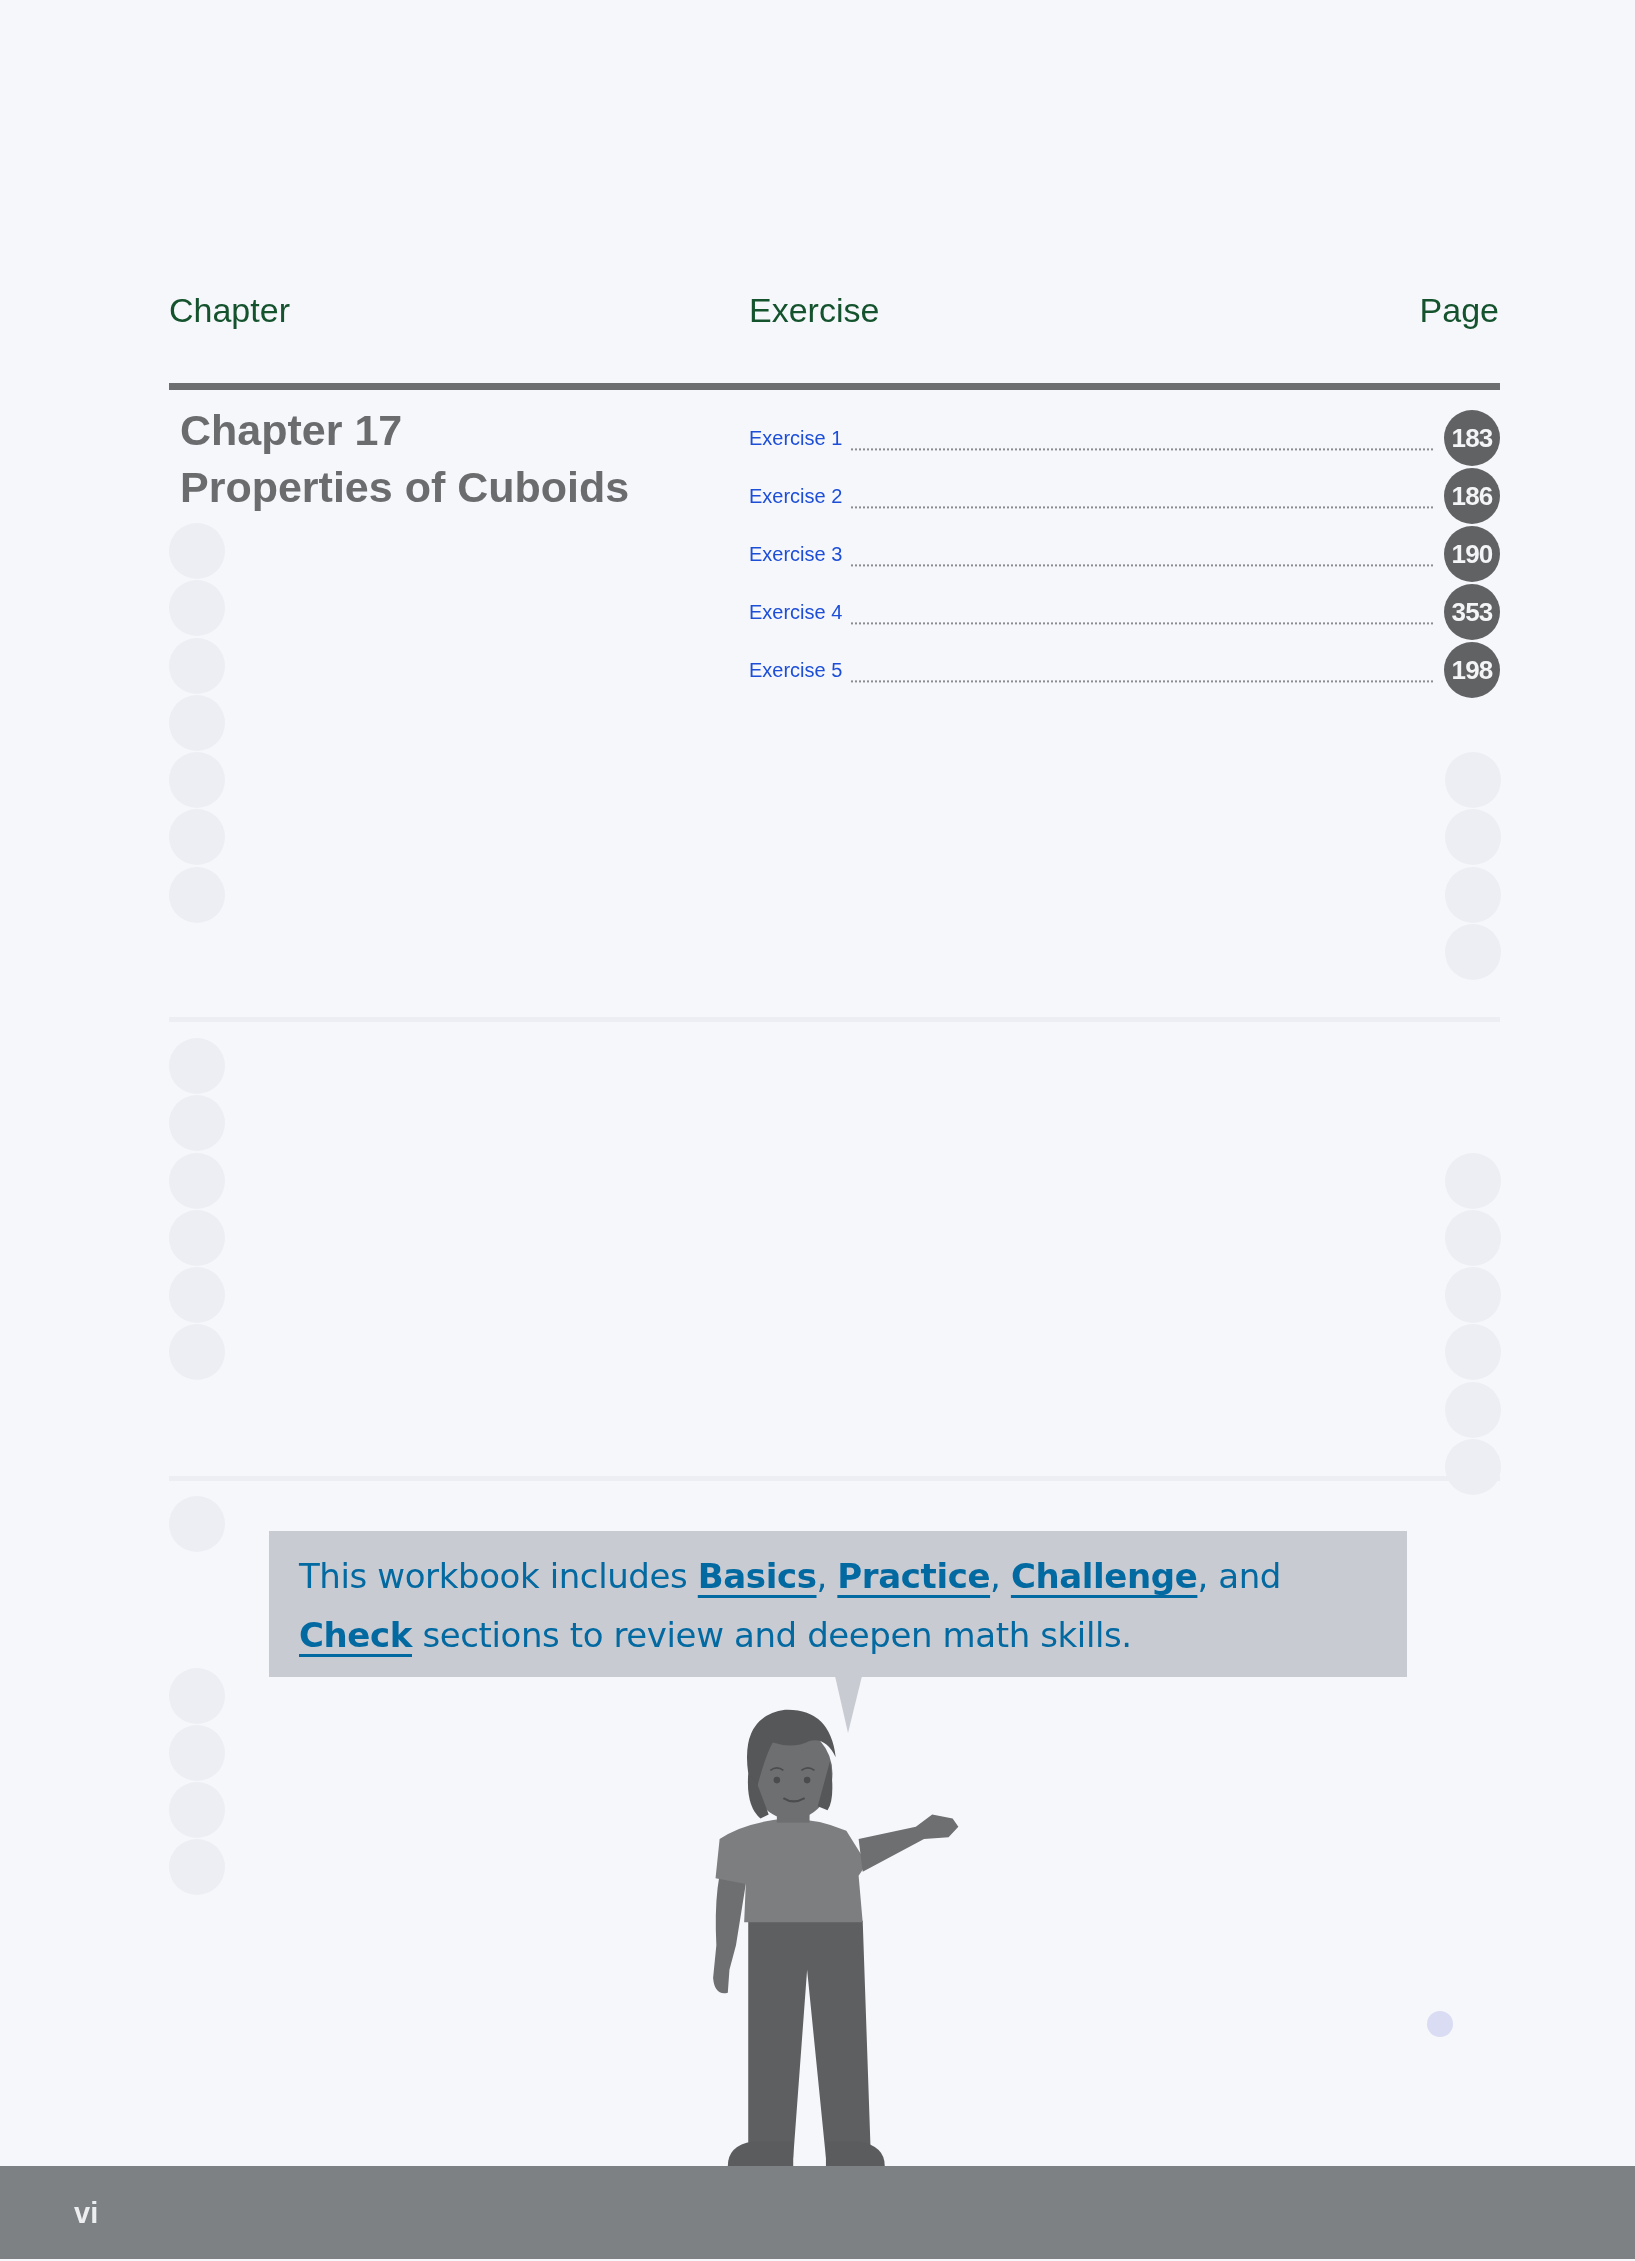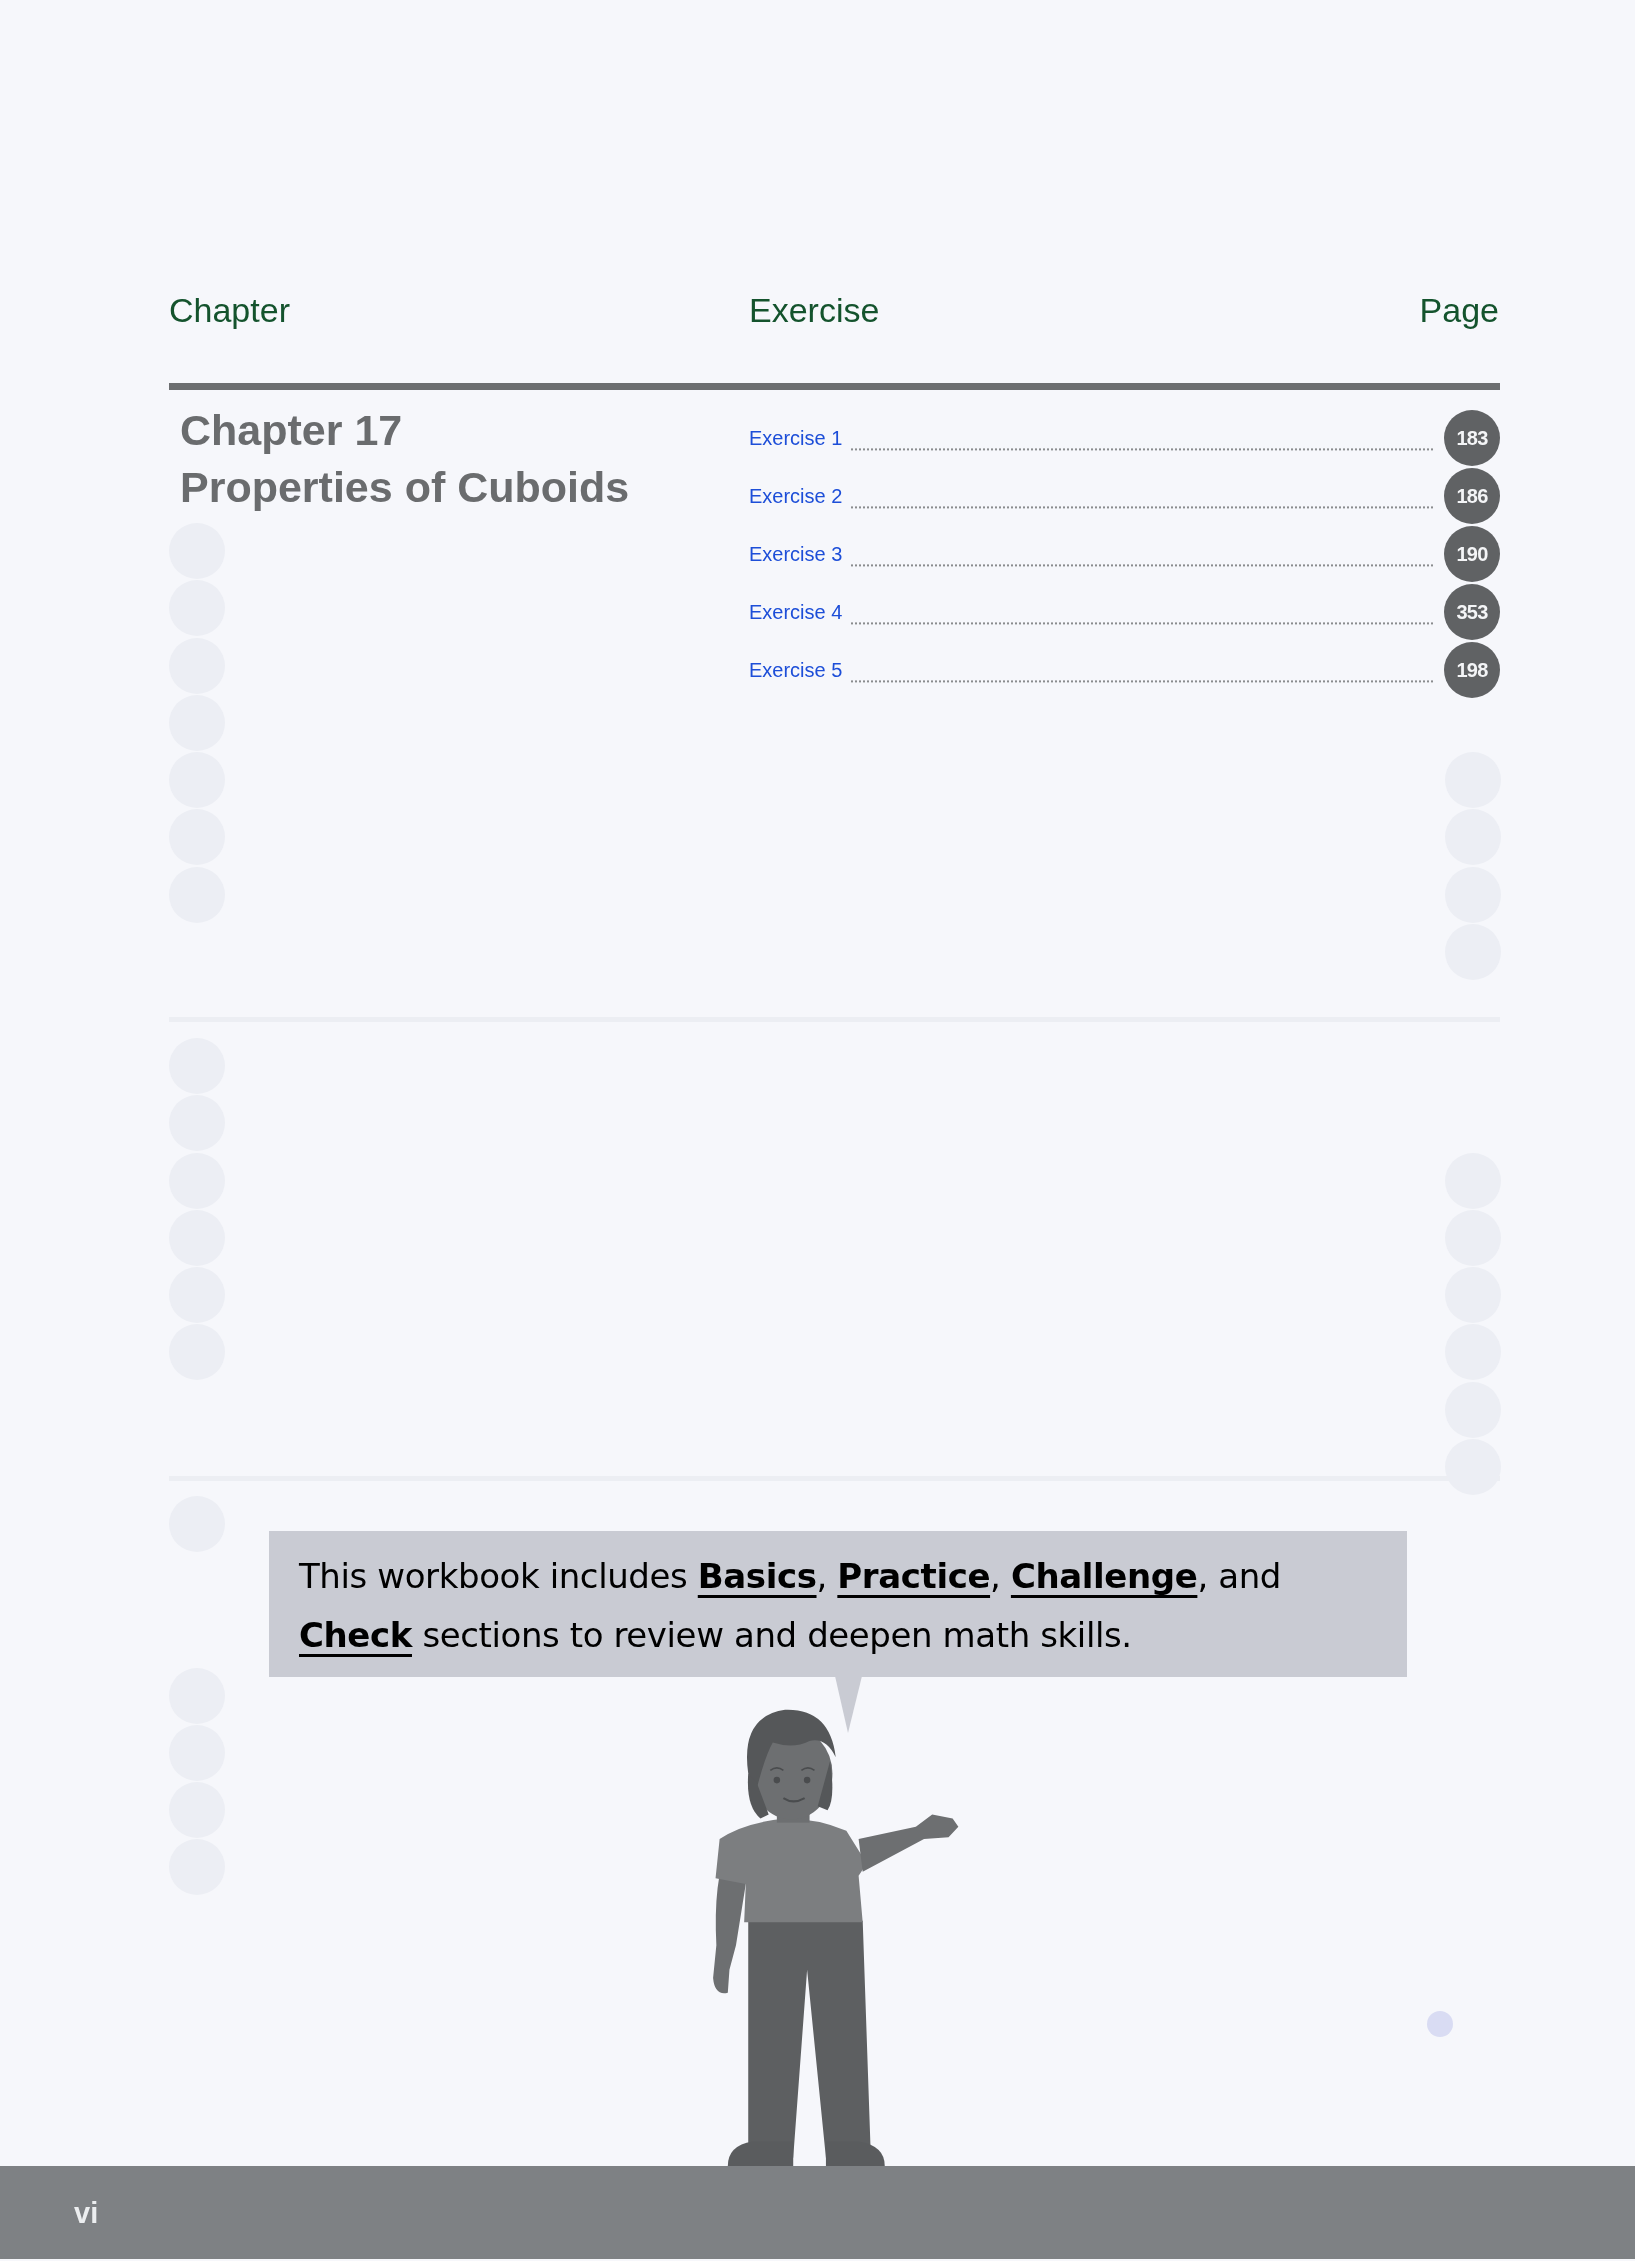--- a/index.html
+++ b/index.html
@@ -25,35 +25,35 @@
 
     .chapter-title { position: absolute; left: 180px; top: 402px; font-size: 43px; font-weight: bold; color: #6a6c6e; line-height: 57px; }
 
     .toc-list { position: absolute; left: 749px; top: 409px; width: 751px; }
     .toc-row { position: relative; height: 58px; display: flex; align-items: center; }
     .toc-label { font-size: 20px; color: #1d4ed8; white-space: nowrap; text-align: center; }
     .toc-dots { flex: 1; margin: 0 11.4px 0 8.2px; border-bottom: 2.5px dotted #8a8c8e; height: 0; align-self: center; transform: translateY(11.4px); }
     .toc-badge {
       width: 56px; height: 56px; border-radius: 50%; background: #606264; color: #f4f5f7;
       display: flex; align-items: center; justify-content: center;
-      font-size: 20px; font-weight: bold; letter-spacing: -0.8px; flex: none;
+      font-size: 26px; font-weight: bold; letter-spacing: -0.8px; flex: none;
     }
 
     .bubble {
       position: absolute; left: 269px; top: 1531px; width: 1138px; height: 146px;
       background: #c9cbd3;
     }
     .bubble-tail {
       position: absolute; left: 835px; top: 1676px; width: 0; height: 0;
       border-left: 13px solid transparent; border-right: 14.7px solid transparent;
       border-top: 57px solid #c9cbd3;
     }
     .bubble-text {
       position: absolute; left: 30px; top: 16.4px; right: 24.5px;
-      font-size: 34px; line-height: 59px; color: #000000;
+      font-size: 34px; line-height: 59px; color: #0369a1;
       font-family: "DejaVu Sans", sans-serif; letter-spacing: -0.4px;
     }
     .bubble-text .ul { text-decoration: underline; text-decoration-thickness: 3.3px; text-underline-offset: 6.5px; font-weight: bold; }
 
     .character { position: absolute; left: 695px; top: 1700px; width: 270px; height: 466px; }
 
     .footer { position: absolute; left: 0; right: 0; top: 2166px; height: 93px; background: #7e8184; }
     .footer-page { position: absolute; left: 74px; top: 31px; font-size: 29px; color: #eceef0; font-weight: bold; }
 
     .speck { position: absolute; left: 1427px; top: 2011px; width: 26px; height: 26px; border-radius: 50%; background: #d9dcf3; }

